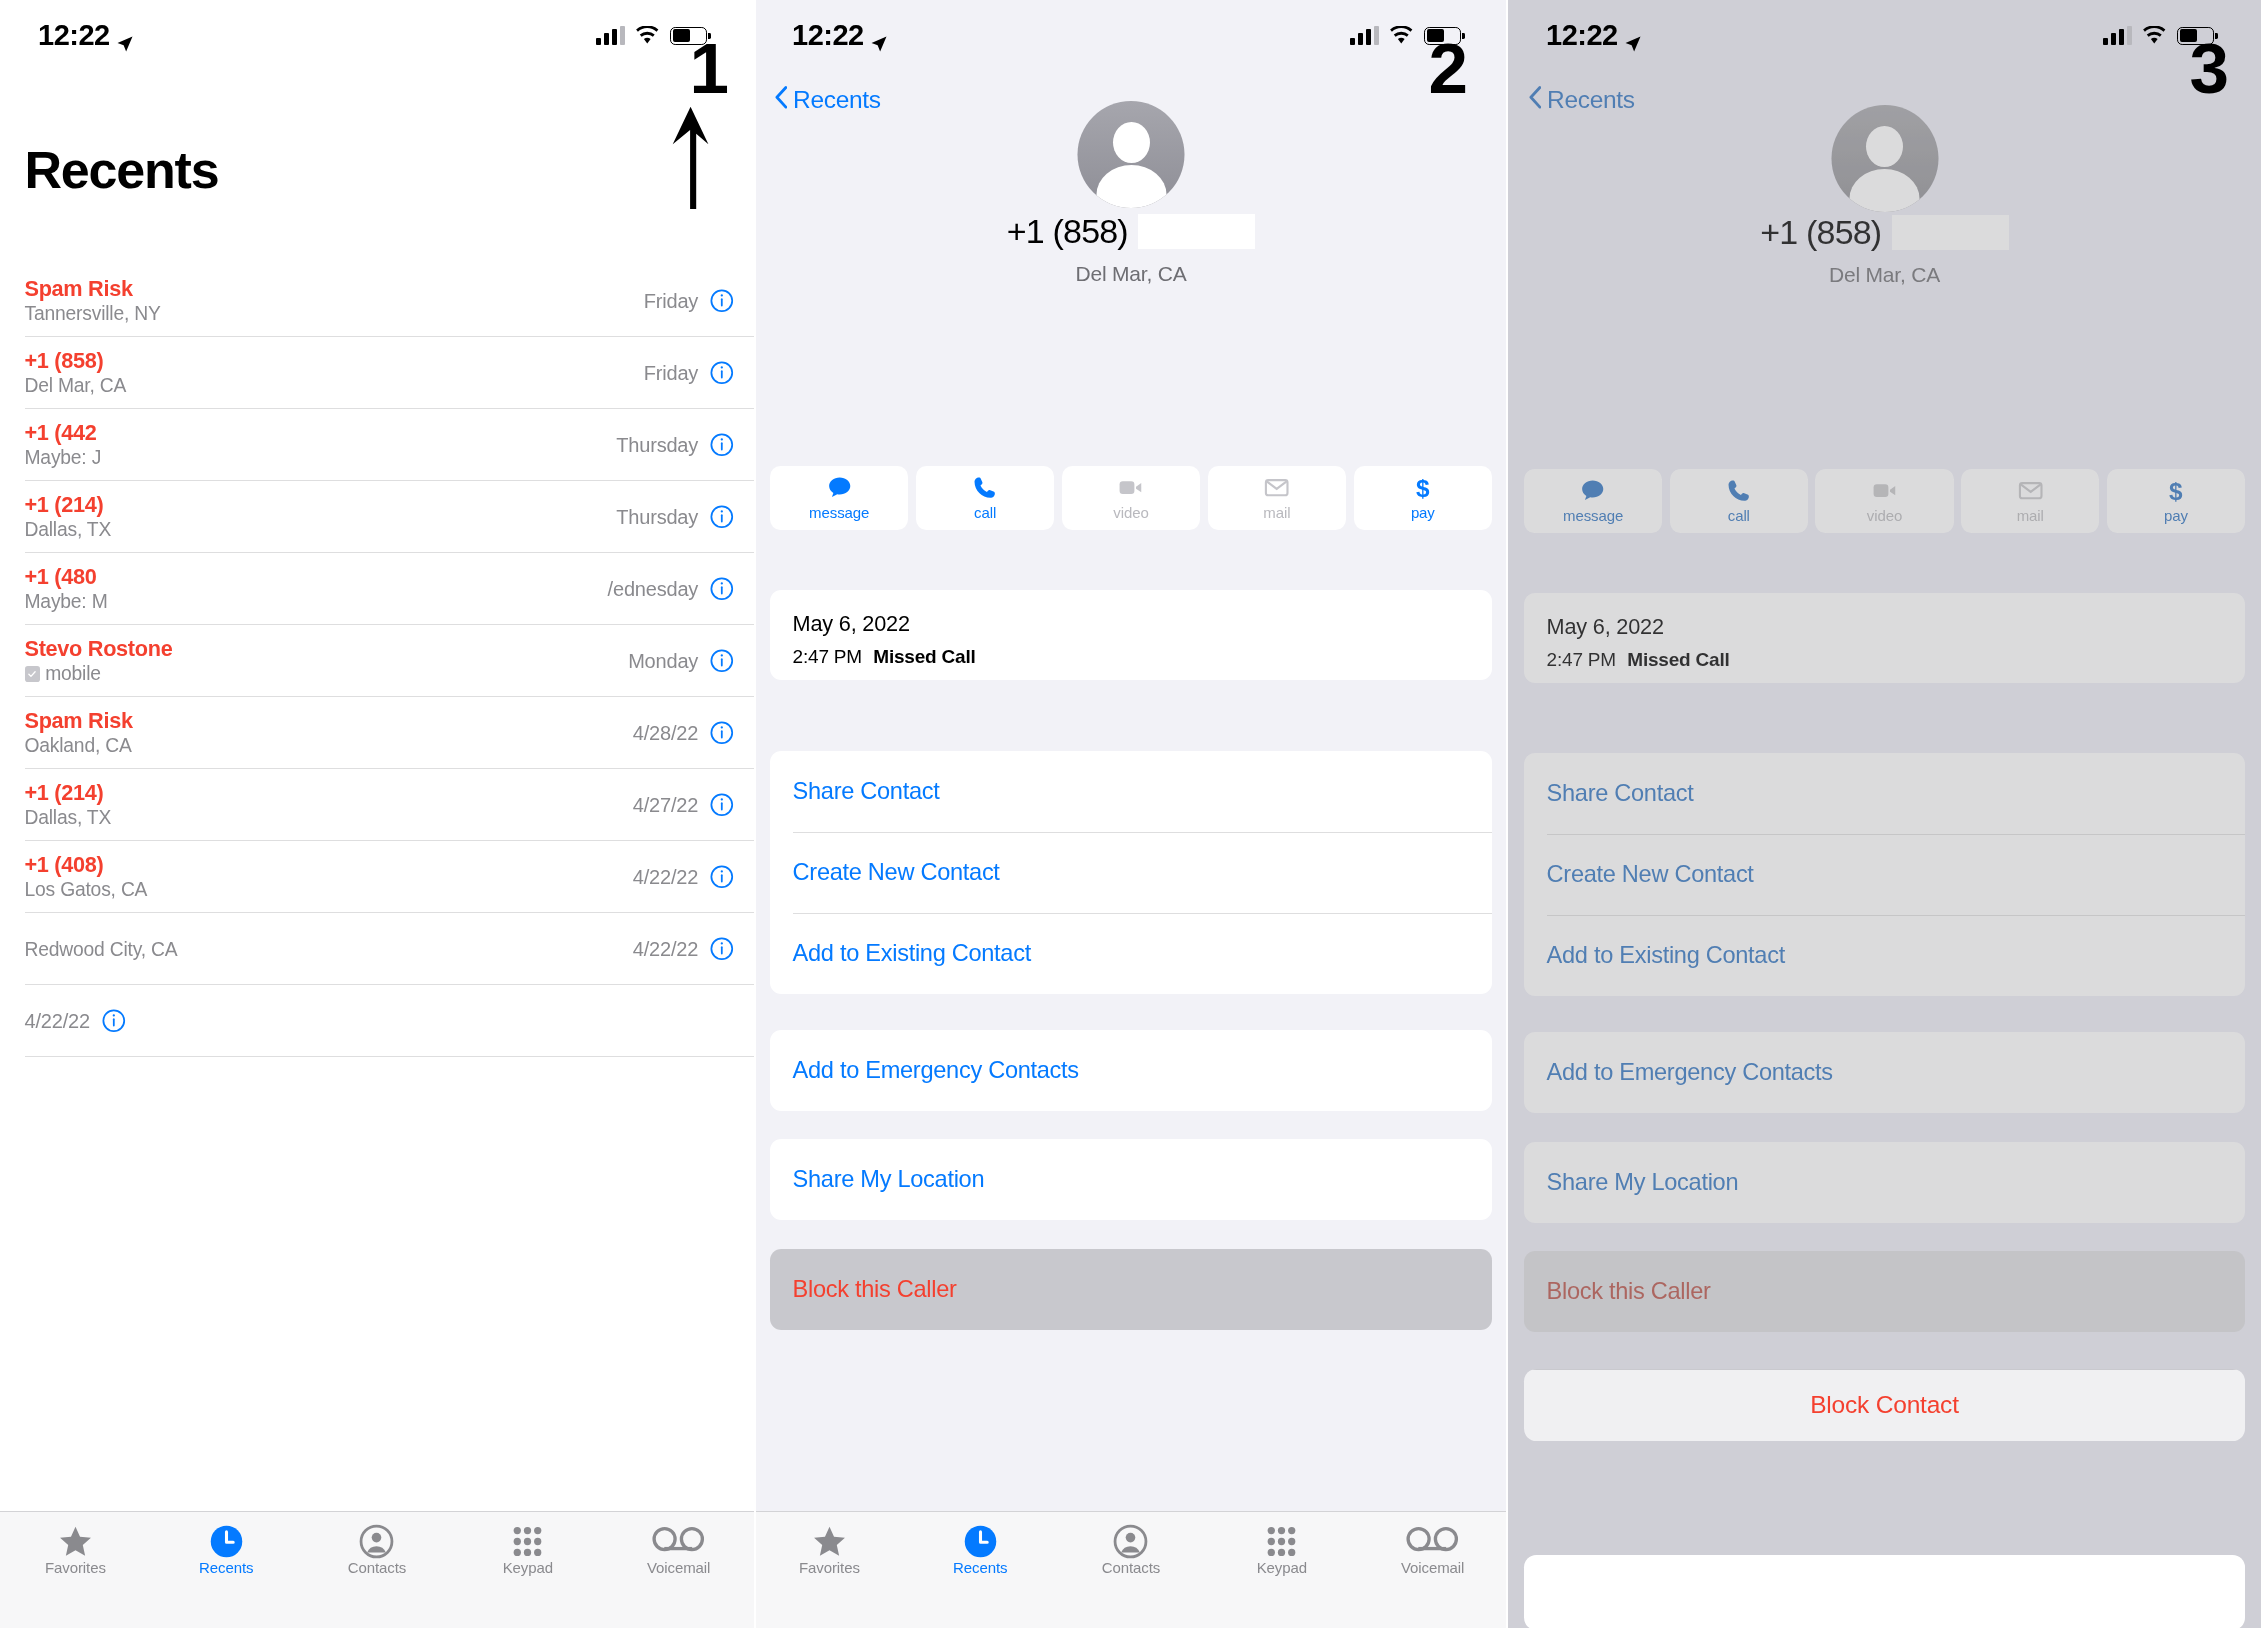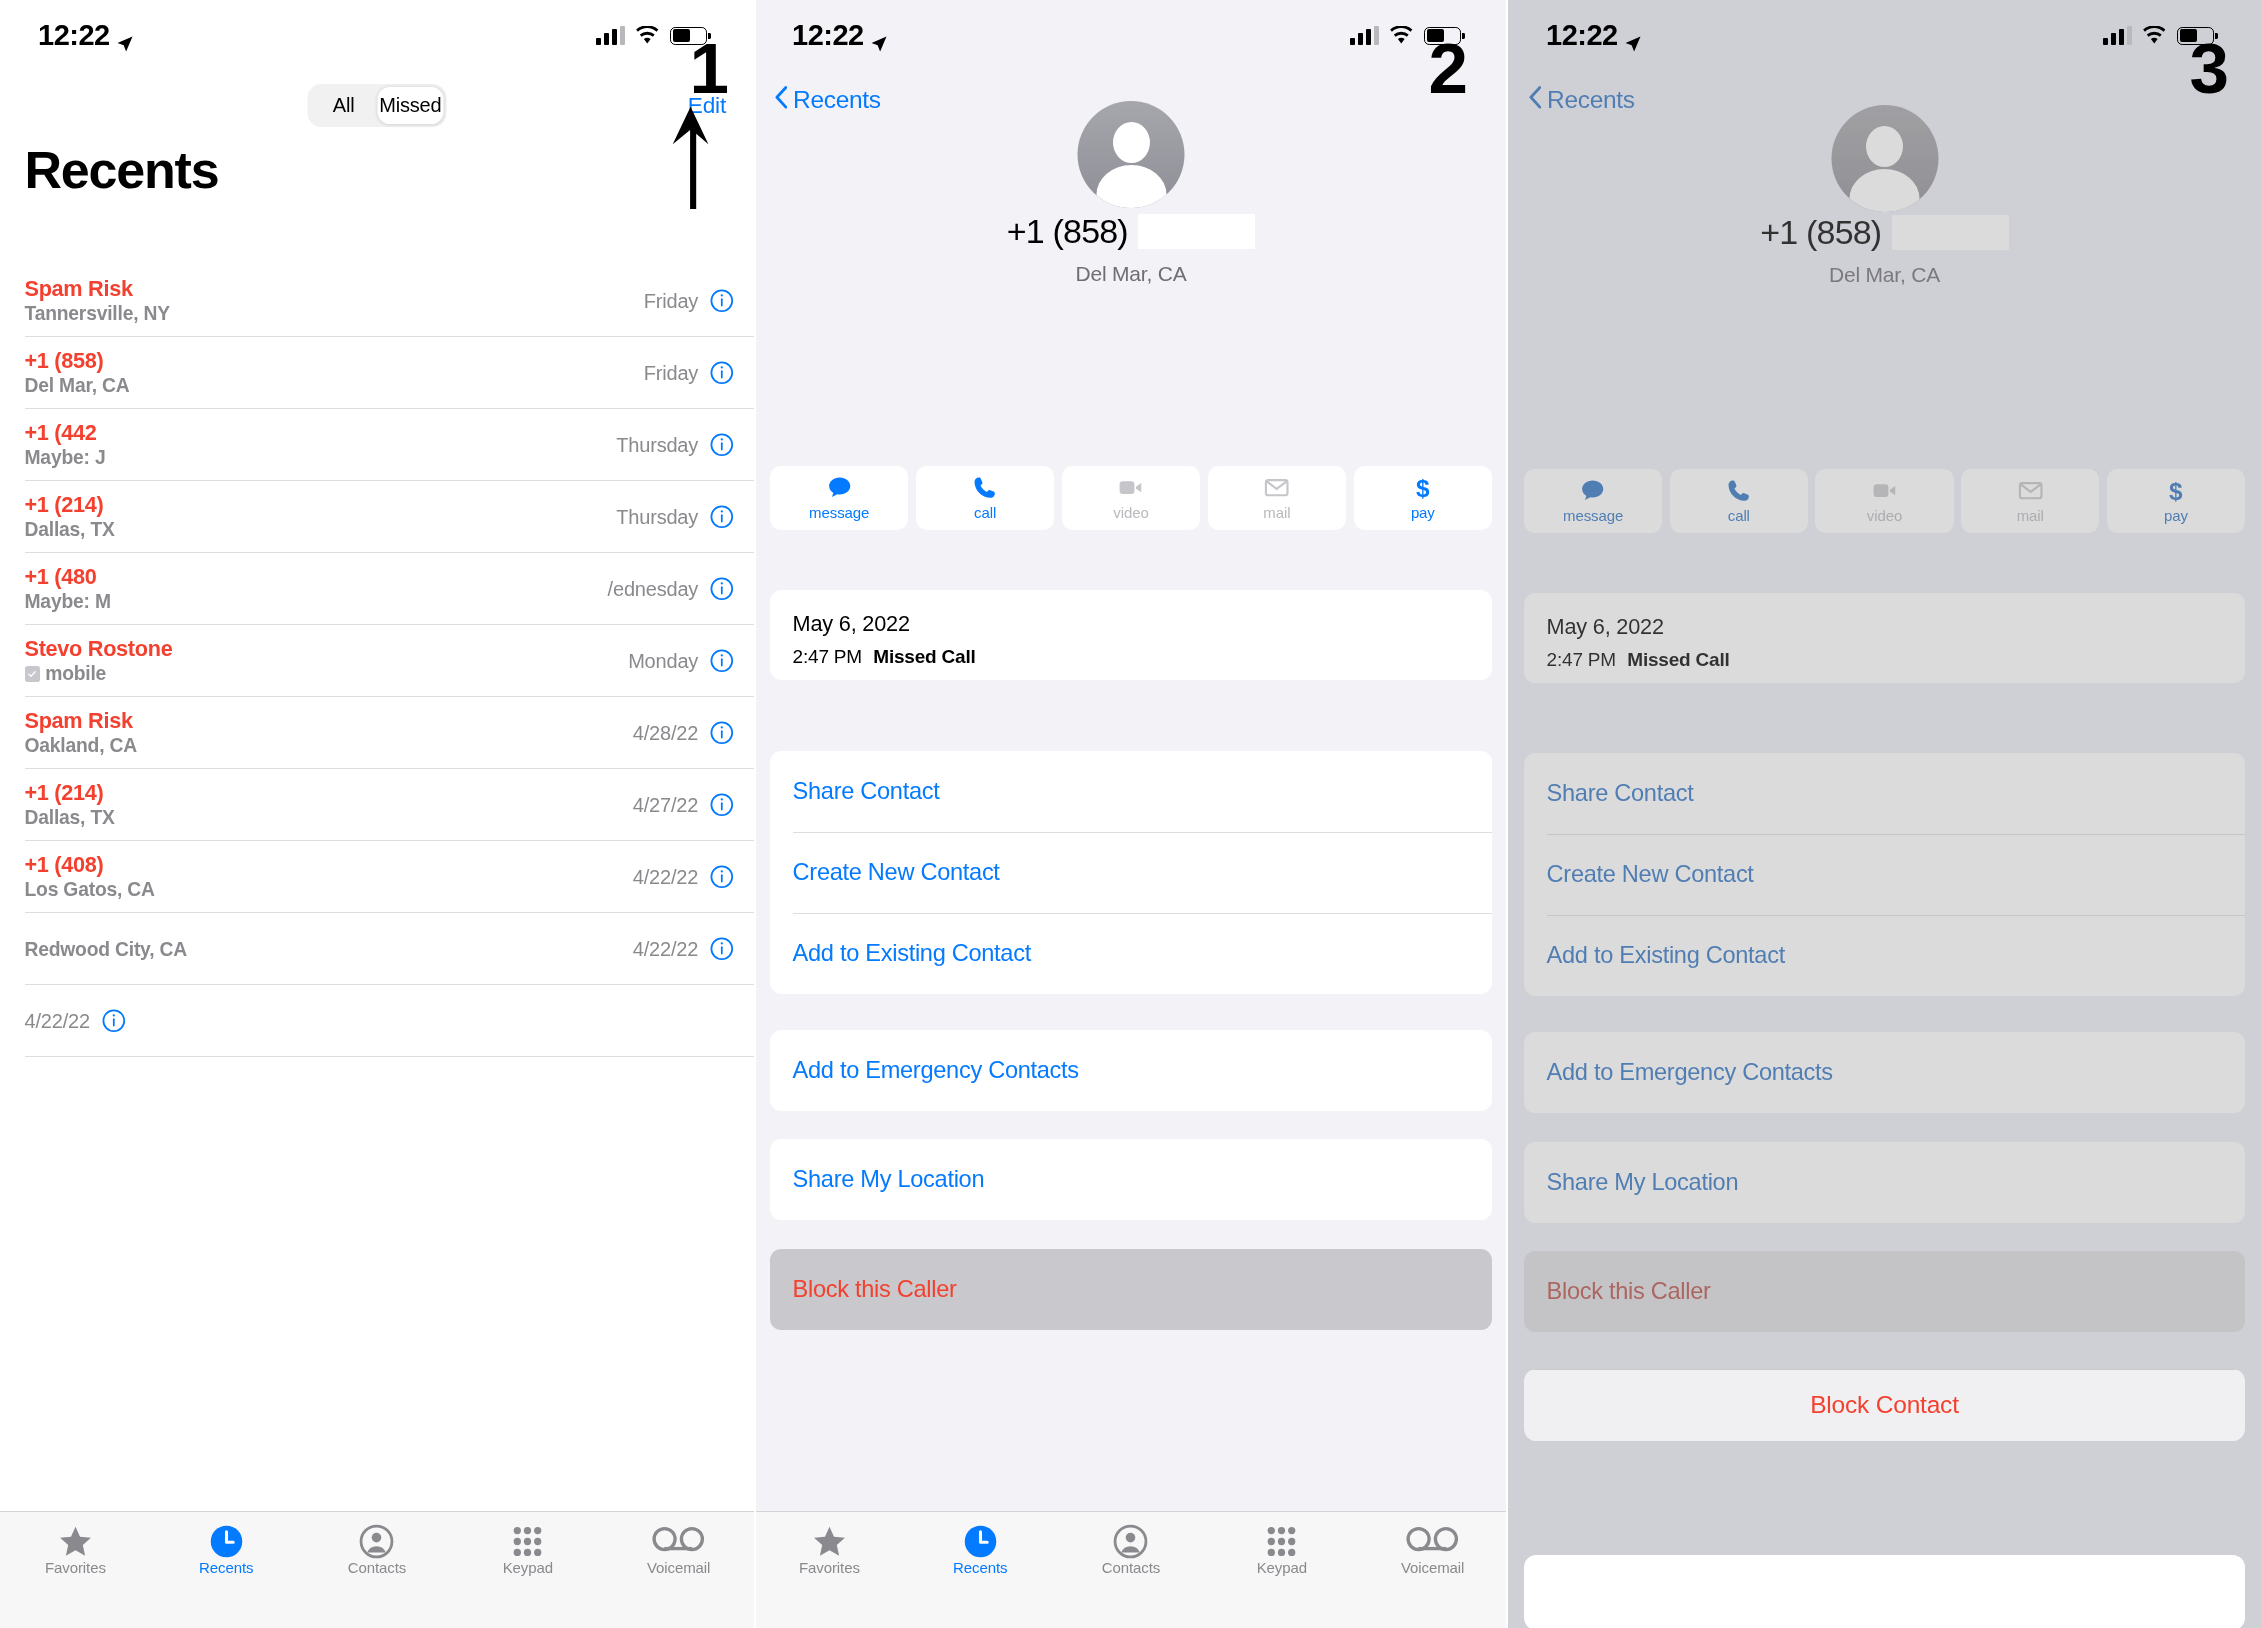--- a/index.html
+++ b/index.html
@@ -82,21 +82,21 @@
     height: 0.9px; background: #dededf;
   }
   .call-main { flex: 1; min-width: 0; }
   .call-name {
     font-size: 21.7px; font-weight: 700; color: #f4402f; letter-spacing: -0.3px;
     white-space: nowrap; line-height: 1.12;
   }
   .call-sub {
     font-size: 19.3px; color: #8a8a8e; letter-spacing: -0.2px;
     white-space: nowrap; line-height: 1.15; margin-top: 1.9px;
-    display: flex; align-items: center; gap: 5.2px; font-weight: bold;
+    display: flex; align-items: center; gap: 5.2px;
   }
   .mob-check {
     width: 15.5px; height: 15.5px; border-radius: 2.8px; background: #c7c7cc;
     display: inline-flex; align-items: center; justify-content: center; flex: none;
   }
   .mob-check svg { width: 10px; height: 10px; }
   .call-time {
     font-size: 20px; color: #8a8a8e; letter-spacing: -0.2px;
     white-space: nowrap; margin-right: 12.3px;
   }
@@ -256,27 +256,20 @@
               <path d="M13 9.2c2.3 0 4.4.9 6 2.3l1.9-2.4A12.1 12.1 0 0013 6a12.1 12.1 0 00-7.9 3.1L7 11.5a9.1 9.1 0 016-2.3z" fill="#000"></path>
               <path d="M13 2.2c3.8 0 7.3 1.5 9.9 3.9l1.9-2.4A16.6 16.6 0 0013-0.5 16.6 16.6 0 001.2 3.7l1.9 2.4A14.3 14.3 0 0113 2.2z" fill="#000"></path>
             </svg>
         </span>
         <span class="sb-batt">
             <i></i>
           </span>
       </div>
     </div>
 
-    <div class="p1-topbar">
-      <div class="segmented">
-        <div class="seg">All</div>
-        <div class="seg selected">Missed</div>
-      </div>
-      <div class="edit-btn">Edit</div>
-    </div>
 
     <div class="p1-title">Recents</div>
 
     <div class="call-list" id="call-list">
         <div class="call-row">
           <div class="call-main">
             <div class="call-name">Spam Risk</div>
             <div class="call-sub">
               <span>Tannersville, NY</span>
             </div>

